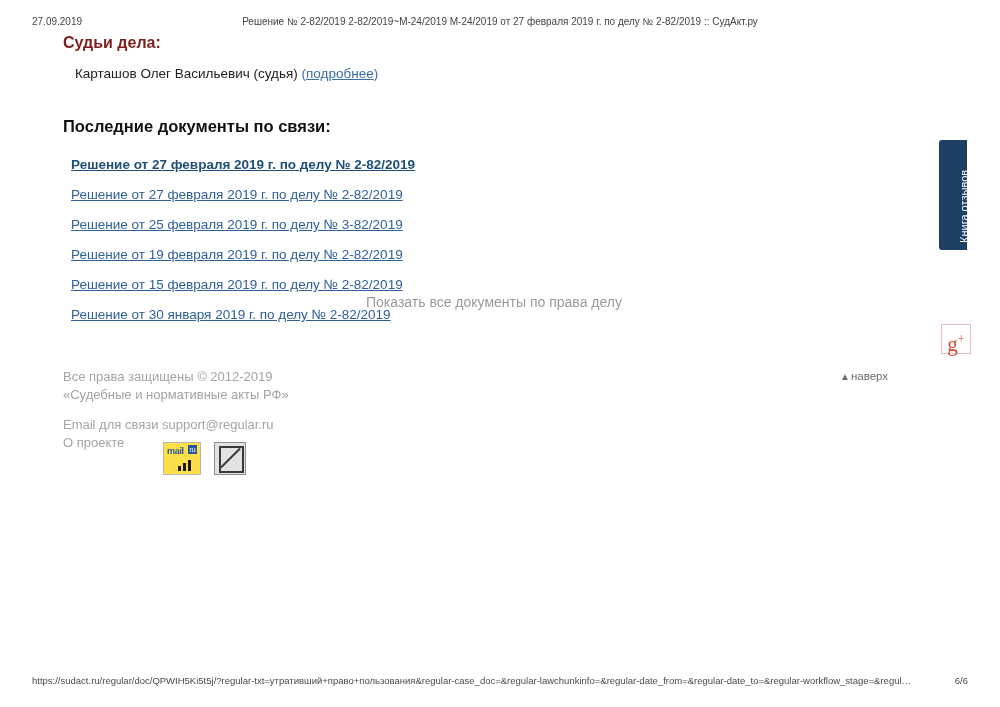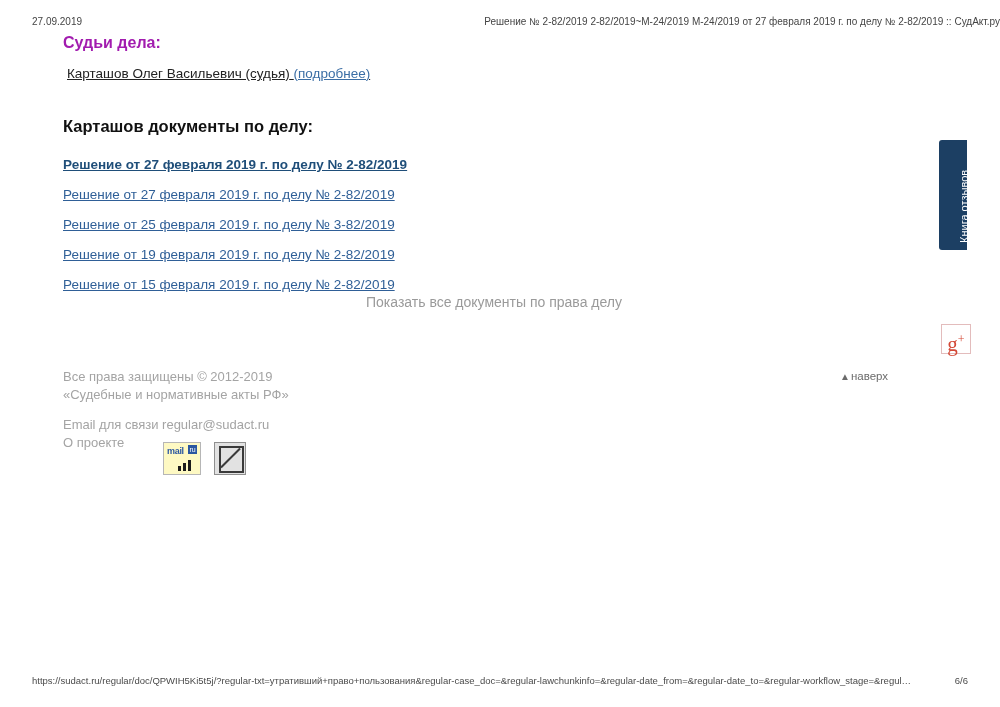--- a/index.html
+++ b/index.html
@@ -30,63 +30,62 @@
     position: absolute;
     left: 32px;
     top: 0;
     white-space: nowrap;
   }
   .print-header .doc-title {
     position: absolute;
     left: 0;
     top: 0;
     width: 1000px;
-    text-align: right;
+    text-align: center;
     white-space: nowrap;
   }
 
   
   .content {
     position: absolute;
     left: 63px;
     top: 34px;
     width: 820px;
   }
 
   h2.section-title {
     font-size: 16px;
     font-weight: bold;
-    color: #a21caf;
+    color: #7f1d1d;
     margin: 0 0 14px 0;
   }
 
   .judge-line {
     font-size: 13.5px;
     color: #222;
-    margin: 0 0 36px 4px;
-    text-decoration: underline;
+    margin: 0 0 36px 12px;
   }
   .judge-line .more-link {
     color: #3b6ea5;
     text-decoration: underline;
   }
   .judge-line .paren {
     color: #3b6ea5;
   }
 
   h2.docs-title {
     font-size: 16.5px;
     font-weight: bold;
     color: #111;
     margin: 0 0 18px 0;
   }
 
   .doc-list {
     list-style: none;
-    margin: 0;
+    margin: 8px;
     padding: 0;
   }
   .doc-list li {
     margin: 0 0 10px 0;
     line-height: 1.25;
   }
   .doc-link {
     font-size: 13.5px;
     color: #2f5f97;
     text-decoration: underline;
@@ -120,21 +119,21 @@
   .counters {
     position: absolute;
     left: 163px;
     top: 442px;
     display: flex;
     gap: 13px;
   }
   .counter-mailru {
     width: 36px;
     height: 31px;
-    background: #fef9c3;
+    background: #fde047;
     border: 1px solid #b6b6b6;
     position: relative;
     overflow: hidden;
   }
   .counter-mailru .cm-top {
     position: absolute;
     top: 3px;
     left: 3px;
     font-size: 9px;
     font-weight: bold;
@@ -285,48 +284,51 @@
 
 <div class="content">
 
   <h2 class="section-title">Судьи дела:</h2>
 
   <div class="judge-line">
     <span>Карташов Олег Васильевич (судья)</span>
     <span class="paren">(</span><a class="more-link" href="#">подробнее</a><span class="paren">)</span>
   </div>
 
-  <h2 class="docs-title">Карташов документы по делу:</h2>
+  <h2 class="docs-title">Последние документы по связи:</h2>
 
   <ul class="doc-list">
     <li>
       <a class="doc-link current" href="#">Решение от 27 февраля 2019 г. по делу № 2-82/2019</a>
     </li>
     <li>
       <a class="doc-link" href="#">Решение от 27 февраля 2019 г. по делу № 2-82/2019</a>
     </li>
     <li>
       <a class="doc-link" href="#">Решение от 25 февраля 2019 г. по делу № 3-82/2019</a>
     </li>
     <li>
       <a class="doc-link" href="#">Решение от 19 февраля 2019 г. по делу № 2-82/2019</a>
     </li>
     <li>
       <a class="doc-link" href="#">Решение от 15 февраля 2019 г. по делу № 2-82/2019</a>
+    </li>
+    <li>
+      <a class="doc-link" href="#">Решение от 30 января 2019 г. по делу № 2-82/2019</a>
     </li>
   </ul>
 </div>
 
 <div class="show-all">Показать все документы по права делу</div>
 
 <div class="footer">
   <div>Все права защищены © 2012-2019</div>
   <div>«Судебные и нормативные акты РФ»</div>
   <div class="block2">
-    <div>Email для связи regular@sudact.ru</div>
+    <div>Email для связи support@regular.ru</div>
     <div>О проекте</div>
   </div>
 </div>
 
 <div class="counters">
   <div class="counter-mailru">
     <span class="cm-top">mail</span>
     <span class="cm-ru">ru</span>
     <span class="bars">
         <i></i>

